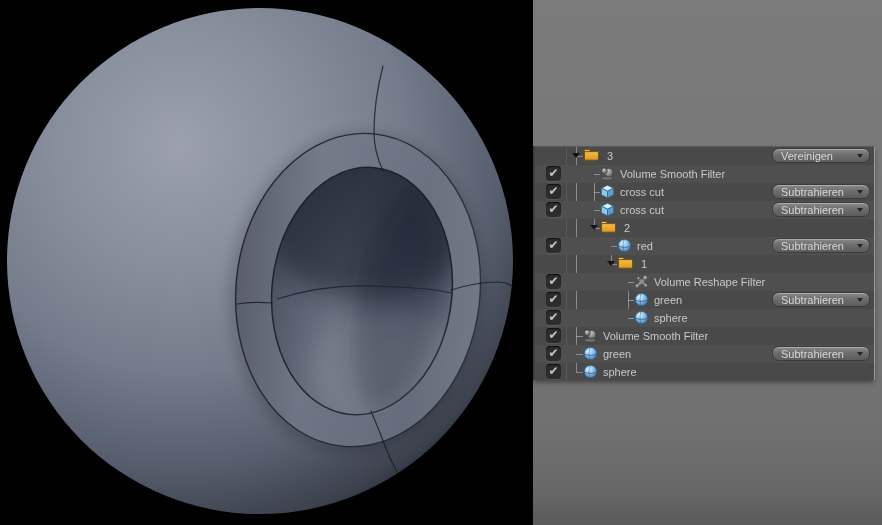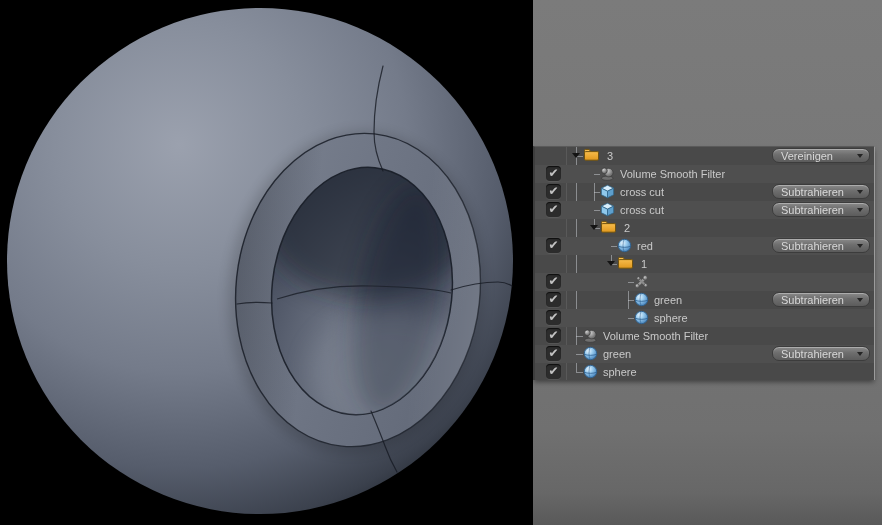--- a/index.html
+++ b/index.html
@@ -241,20 +241,21 @@
           <span class="obj-icon" style="left: 99px;">
             <svg width="15" height="15" viewBox="0 0 15 15">
               <path d="M3.4 11.8 L11.2 4" stroke="#9c9c9c" stroke-width="2.4" stroke-linecap="round"></path>
               <path d="M4.6 4.6 L11.6 11.2" stroke="#8b8b8b" stroke-width="2.2" stroke-linecap="round"></path>
               <circle cx="3.3" cy="11.9" r="2.1" fill="url(#gG)" stroke="#4a4a4a" stroke-width="0.7"></circle>
               <circle cx="11.3" cy="3.9" r="2.3" fill="url(#gG)" stroke="#4a4a4a" stroke-width="0.7"></circle>
               <circle cx="11.8" cy="11.4" r="1.8" fill="url(#gG)" stroke="#4a4a4a" stroke-width="0.7"></circle>
               <circle cx="4.5" cy="4.4" r="1.6" fill="url(#gG)" stroke="#4a4a4a" stroke-width="0.7"></circle>
             </svg>
           </span>
+          <span class="label" style="left: 119px;">Volume Reshape Filter</span>
         </div>
         <div class="row" style="top: 144px;">
           <span class="check">✔</span>
           <div class="hline" style="left: 93px; top: 9px; width: 6px;"></div>
           <span class="obj-icon" style="left: 99px;">
             <svg width="15" height="15" viewBox="0 0 15 15">
               <circle cx="7.5" cy="7.5" r="6.2" fill="url(#sG)" stroke="#2e6190" stroke-width="0.9"></circle>
               <path d="M1.4 8 C3.5 9.8 11.5 9.8 13.6 8" fill="none" stroke="#2e6190" stroke-width="0.8"></path>
               <path d="M7.2 1.4 C5.6 3.5 5.6 11.5 7.2 13.6" fill="none" stroke="#2e6190" stroke-width="0.7" opacity="0.8"></path>
             </svg>

